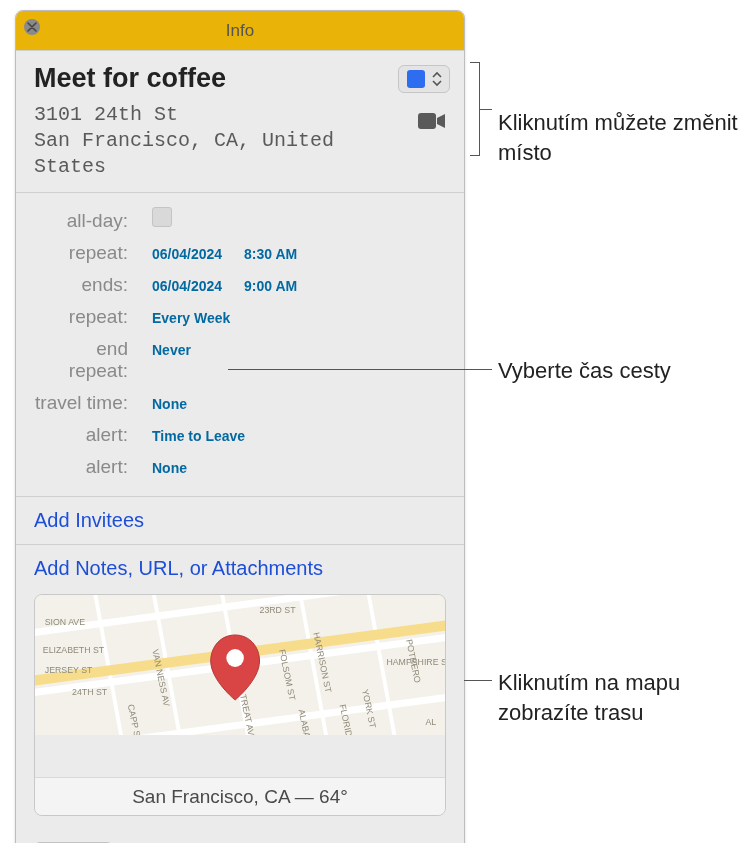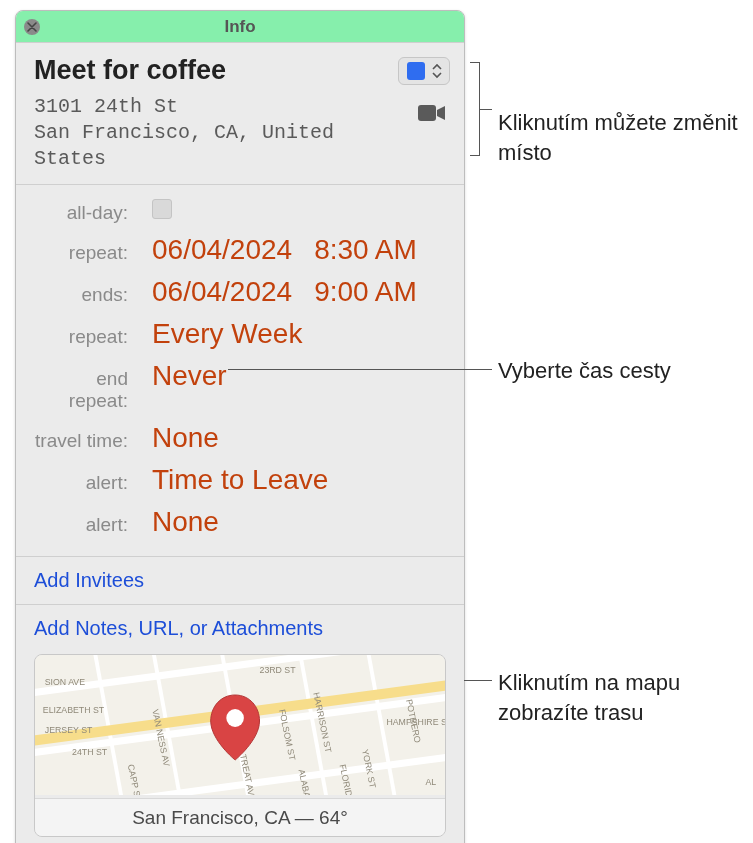--- a/index.html
+++ b/index.html
@@ -17,28 +17,27 @@
     left: 15px;
     top: 10px;
     width: 450px;
     background: #ebebeb;
     border: 1px solid #bdbdbd;
     border-radius: 8px;
     box-shadow: 0 1px 3px rgba(0,0,0,0.15);
     overflow: hidden;
   }
   .titlebar {
-    height: 32px;
+    height: 40px;
     position: relative;
     display: flex;
     align-items: center;
     justify-content: center;
     border-bottom: 1px solid #cfcfcf;
-    background: #86efac;
-    font-weight: bold;
+    background: #eab308;
   }
   .titlebar-close {
     position: absolute;
     left: 8px;
     top: 8px;
     width: 16px;
     height: 16px;
     border-radius: 50%;
     background: #8a8a8a;
     display: flex;
@@ -114,24 +113,25 @@
   }
   .field-label {
     width: 118px;
     text-align: right;
     color: #8a8a8a;
     font-size: 19px;
     padding-right: 24px;
     flex-shrink: 0;
   }
   .field-value {
-    color: #c2410c;
-    font-size: 28px;
+    color: #0369a1;
+    font-size: 14px;
     display: flex;
     gap: 22px;
+    font-weight: bold;
   }
   .allday-check {
     width: 20px;
     height: 20px;
     background: #d9d9d9;
     border: 1px solid #c4c4c4;
     border-radius: 3px;
     display: inline-block;
     vertical-align: middle;
   }
@@ -144,21 +144,21 @@
     font-size: 20px;
   }
   .notes-section {
     padding: 12px 18px 14px 18px;
   }
   .map-wrap {
     margin-top: 14px;
     border: 1px solid #c8c8c8;
     border-radius: 8px;
     overflow: hidden;
-    height: 183px;
+    height: 222px;
     position: relative;
     cursor: pointer;
   }
   .map-svg { width: 100%; height: 140px; display:block; }
   .map-footer {
     position: absolute;
     left: 0; right: 0; bottom: 0;
     height: 38px;
     background: rgba(244,244,244,0.97);
     border-top: 1px solid #d8d8d8;

